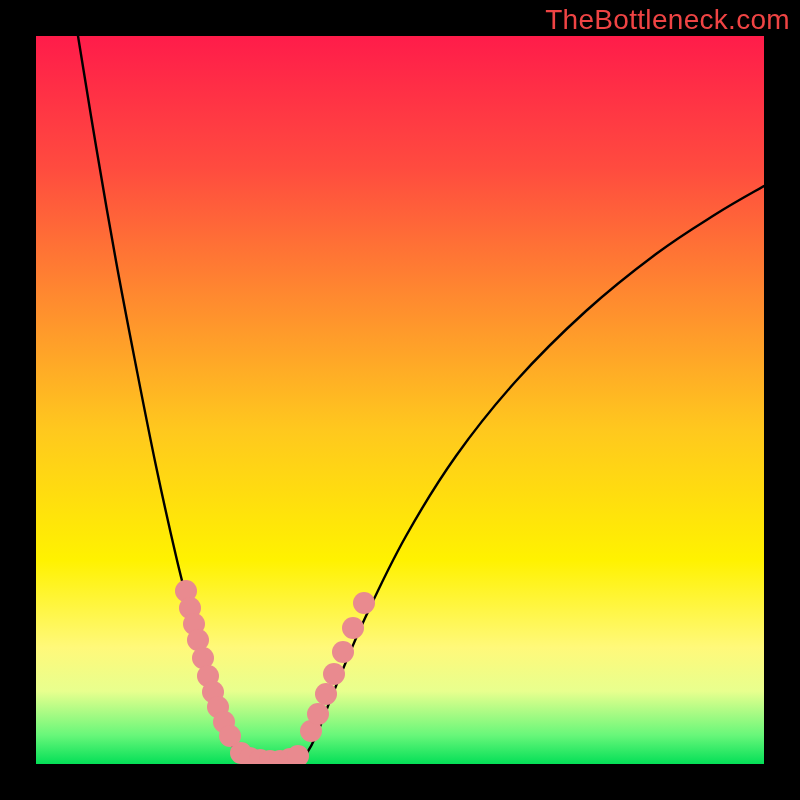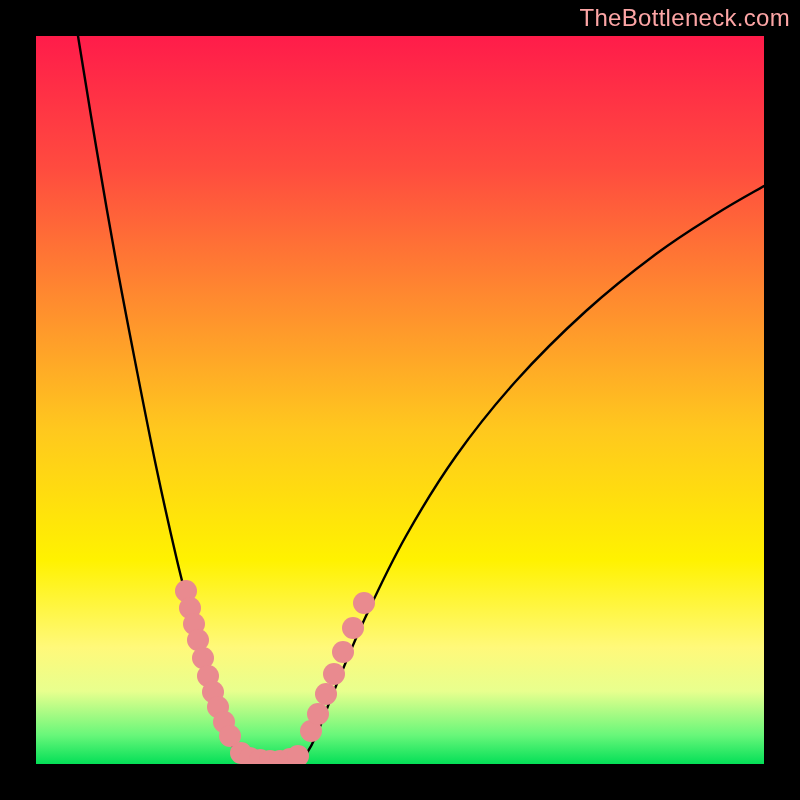--- a/index.html
+++ b/index.html
@@ -36,22 +36,22 @@
       #fff97a 84%,
       #e8ff8e 90%,
       #69f77a 96%,
       #04df57 100%
     );
   }
   .watermark {
     position: absolute;
     top: 4px;
     right: 10px;
-    color: #fca5a5;
-    font-size: 24px;
+    color: #ef4444;
+    font-size: 28px;
     font-weight: 500;
     letter-spacing: 0.3px;
     user-select: none;
   }
   svg.curve {
     position: absolute;
     left: 0;
     top: 0;
     width: 728px;
     height: 728px;

